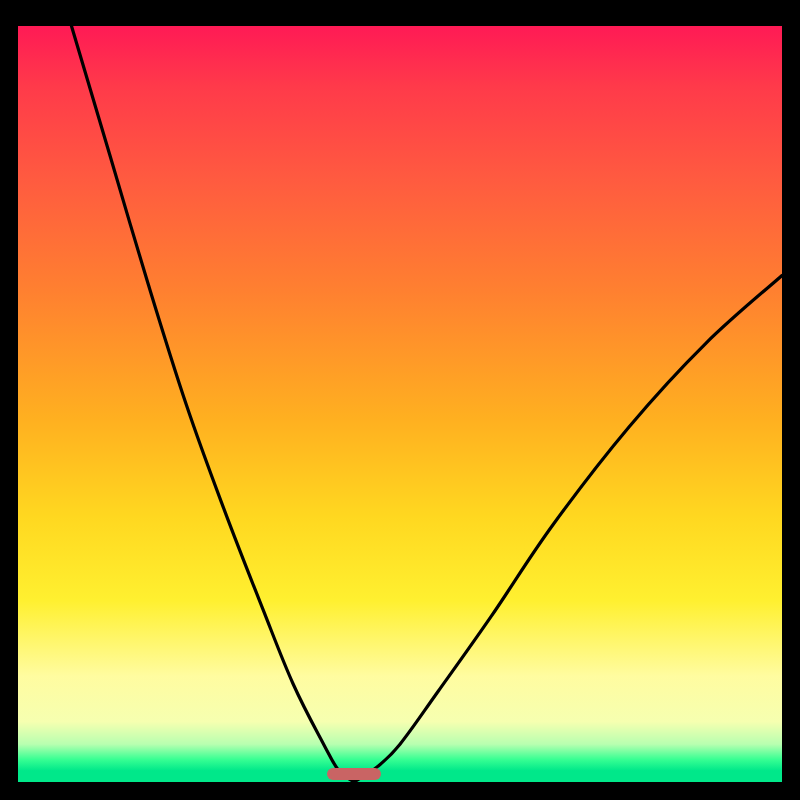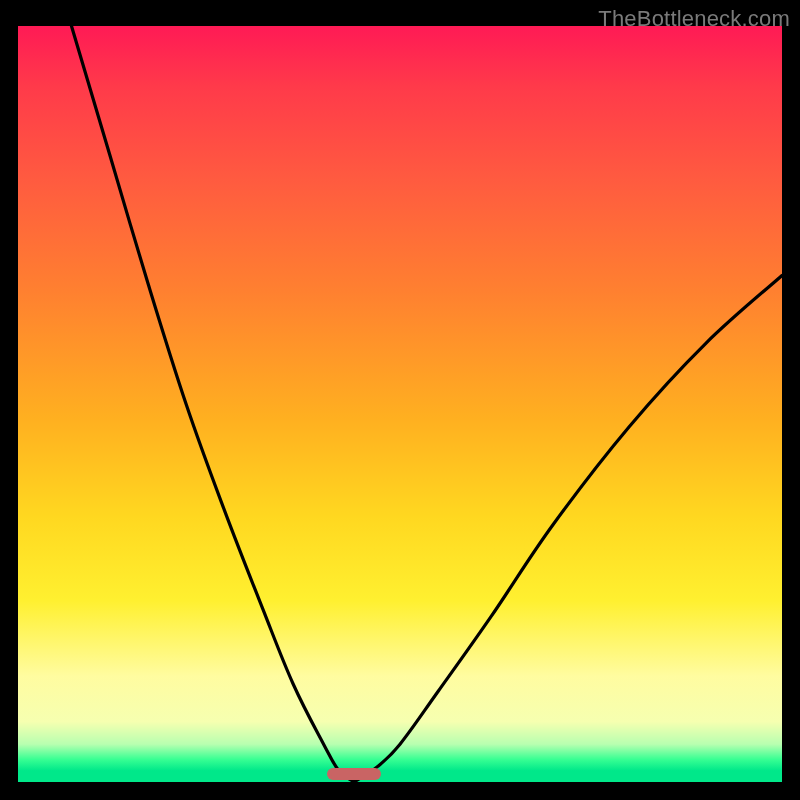--- a/index.html
+++ b/index.html
@@ -67,21 +67,20 @@
     position: absolute;
     background: #c96464;
     border-radius: 8px;
   }
 </style>
 </head>
 <body>
 
 <div class="outer">
 
-  <div class="watermark">TheBottleneck.com</div>
 
   <div class="plot-area">
     <div class="gradient-bg"></div>
 
     <svg class="curves" viewBox="0 0 764 756" preserveAspectRatio="none">
       <path d="M 53.48 0.00 C 60.36 23.13, 77.93 82.25, 91.68 128.52 C 105.43 174.79, 116.13 212.13, 129.88 257.04 C 143.63 301.95, 154.33 337.18, 168.08 378.00 C 181.83 418.82, 192.53 447.10, 206.28 483.84 C 220.03 520.58, 232.10 550.82, 244.48 582.12 C 256.86 613.42, 264.04 633.23, 275.04 657.72 C 286.04 682.21, 297.35 702.55, 305.60 718.20 C 313.85 733.85, 315.38 737.86, 320.88 744.66 C 326.38 751.46, 333.41 753.96, 336.16 756.00" fill="none" stroke="#000000" stroke-width="3.2" stroke-linecap="round"></path>
       <path d="M 336.16 756.00 C 340.29 753.28, 350.83 747.68, 359.08 740.88 C 367.33 734.08, 371.00 731.81, 382.00 718.20 C 393.00 704.59, 403.70 688.41, 420.20 665.28 C 436.70 642.15, 453.05 619.62, 473.68 589.68 C 494.31 559.74, 510.05 532.98, 534.80 498.96 C 559.55 464.94, 583.70 433.34, 611.20 400.68 C 638.70 368.02, 660.10 344.74, 687.60 317.52 C 715.10 290.30, 750.25 261.73, 764.00 249.48" fill="none" stroke="#000000" stroke-width="3.2" stroke-linecap="round"></path>
     </svg>
 
     <div class="marker" style="left: 309.42px; top: 742px; width: 53.48px; height: 12px; background: rgb(201, 100, 100);"></div>

